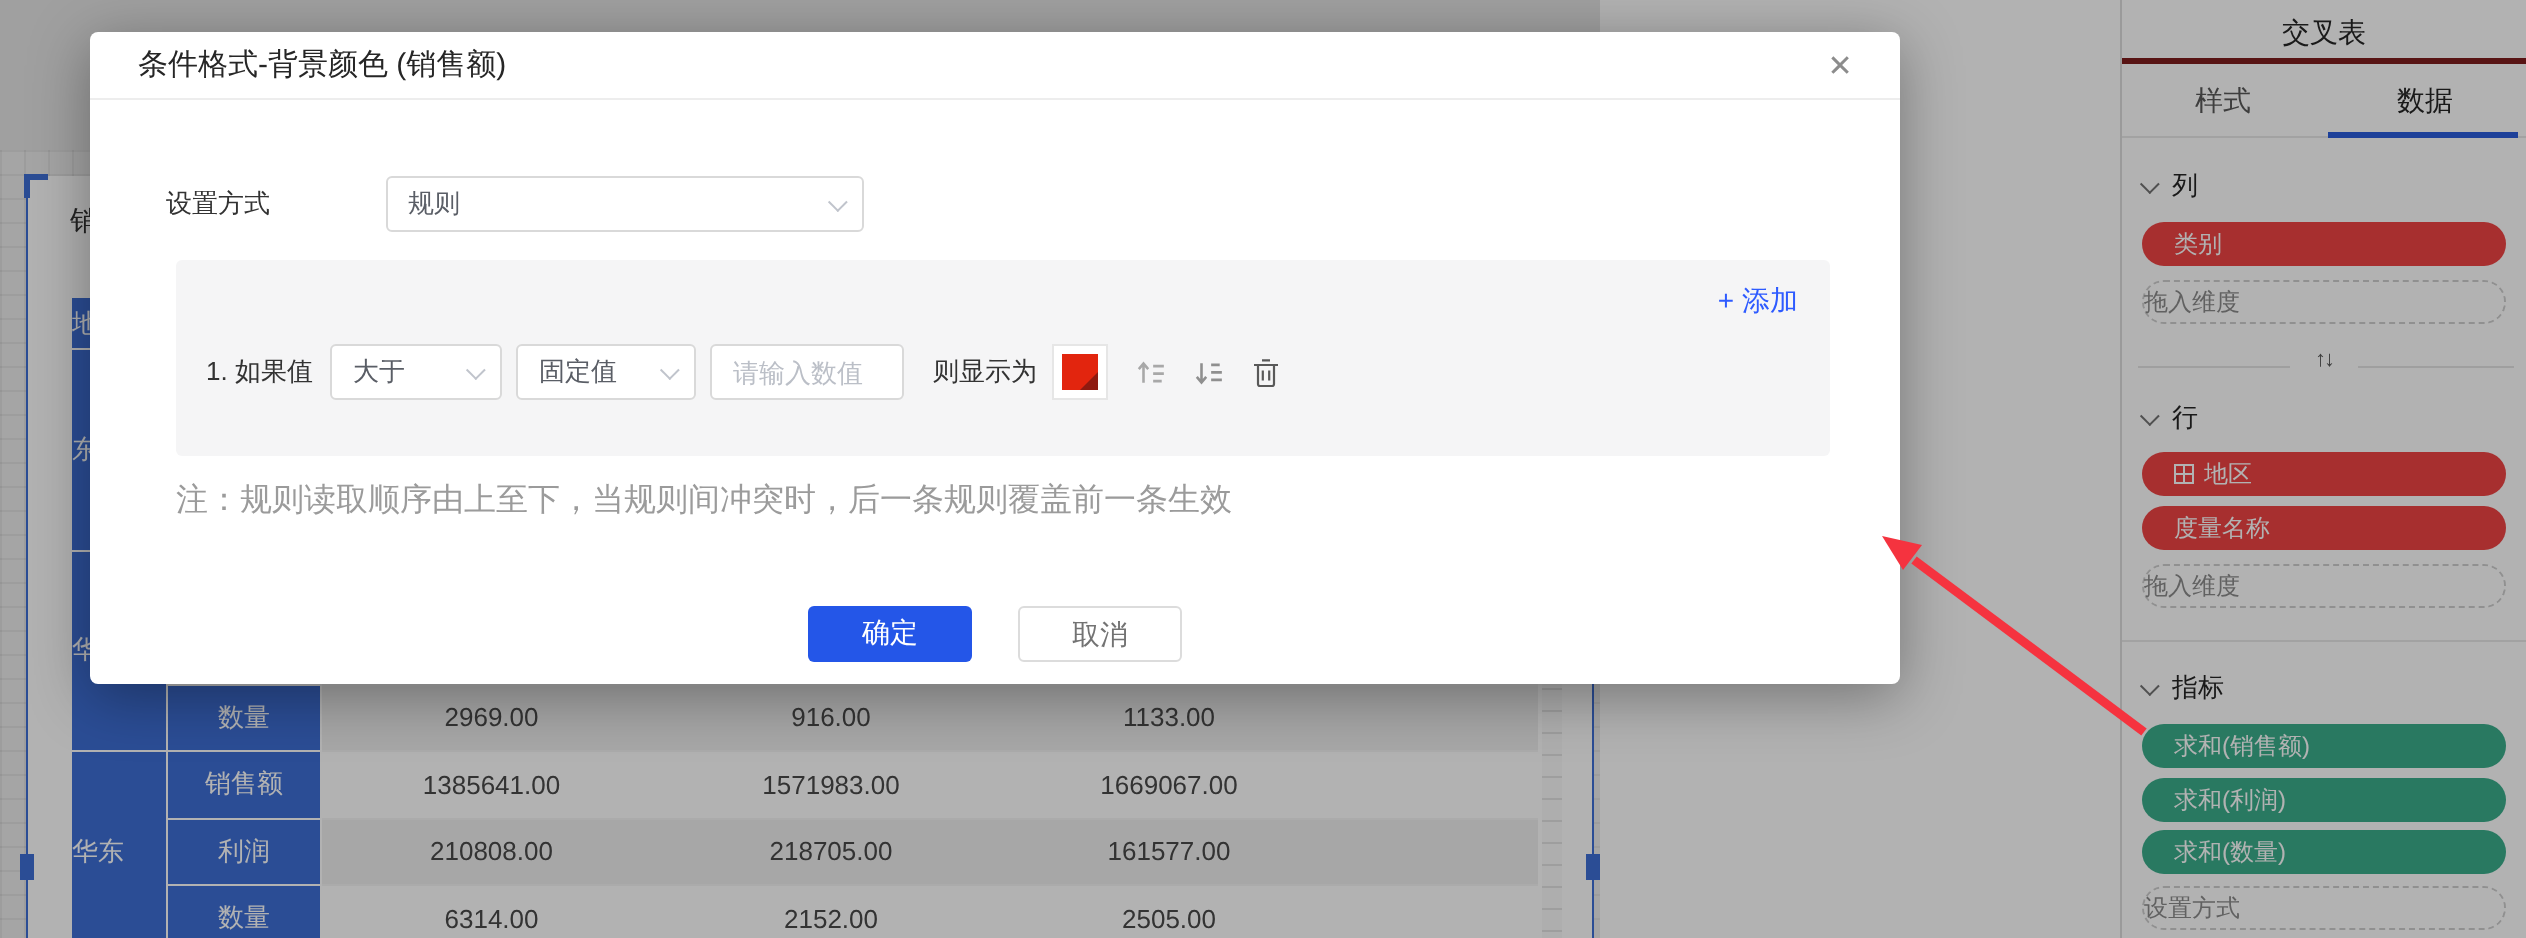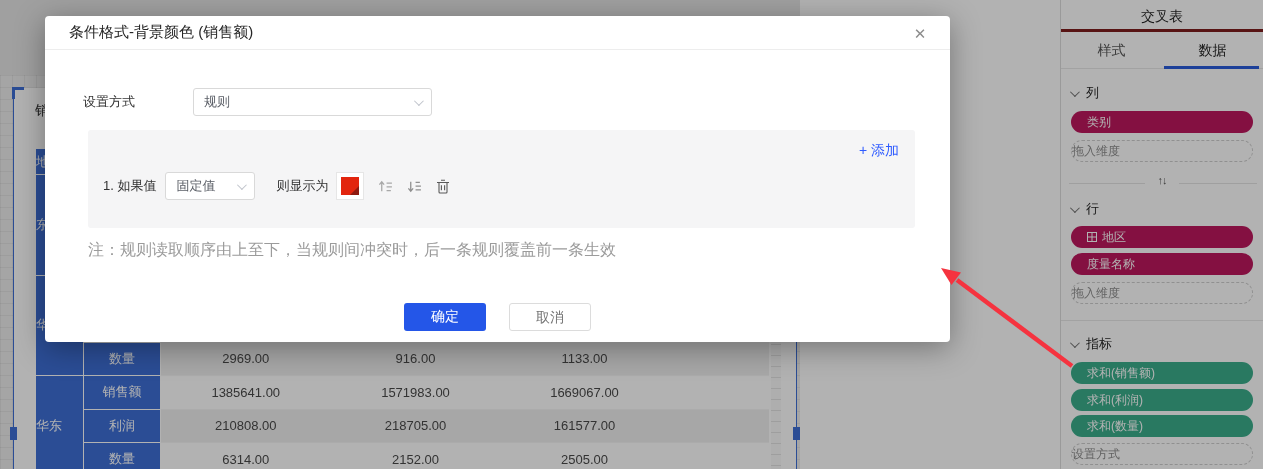--- a/index.html
+++ b/index.html
@@ -40,21 +40,21 @@
   
   .sidebar { position:absolute; left:1060px; top:0; width:203px; height:469px; background:#fff; border-left:1px solid #ddd; }
   .sb-title { position:absolute; left:0; top:0; width:100%; height:32px; line-height:32px; text-align:center; font-size:14px; color:#262626; border-bottom:3px solid #7f1d1d; }
   .sb-tabs { position:absolute; left:0; top:33px; width:100%; height:36px; display:flex; border-bottom:1px solid #e8e8e8; }
   .sb-tab { flex:1; text-align:center; line-height:34px; font-size:14px; color:#595959; position:relative; cursor:pointer; }
   .sb-tab.active { color:#262626; }
   .sb-tab.active .tab-underline { position:absolute; left:2px; right:4px; bottom:-1px; height:3px; background:#2a5cdb; }
   .sec-head { position:absolute; left:9px; font-size:13px; color:#262626; display:flex; align-items:center; gap:9px; }
   .chev-down { width:7px; height:7px; border-right:1.5px solid #737373; border-bottom:1.5px solid #737373; transform:rotate(45deg) translateY(-2px); display:inline-block; }
   .pill { position:absolute; left:10px; width:182px; height:22px; border-radius:11px; color:#fff; font-size:12px; line-height:22px; padding-left:16px; cursor:pointer; display:flex; align-items:center; gap:5px; }
-  .pill.blue { background:#be185d; }
+  .pill.blue { background:#ef4444; }
   .pill.green { background:#3bae8c; }
   .ph-pill { position:absolute; left:10px; width:182px; height:22px; border-radius:11px; border:1px dashed #cfcfcf; color:#8c8c8c; font-size:12px; line-height:20px; text-align:left; }
   .swap-line { position:absolute; height:1px; background:#e4e4e4; top:183px; }
   .swap-box { position:absolute; left:88px; top:174px; width:26px; height:17px; text-align:center; font-size:11px; color:#595959; letter-spacing:-1px; cursor:pointer; }
   .sb-divider { position:absolute; left:0; width:100%; height:1px; background:#e8e8e8; }
 
   
   .mask { position:absolute; inset:0; background:rgba(0,0,0,.30); z-index:50; }
 
   
@@ -269,24 +269,29 @@
       <div class="select-box setting-select">
         <span>规则</span>
         <span class="chev"></span>
       </div>
     </div>
 
     <div class="rules-panel">
       <span class="add-link">+ 添加</span>
       <div class="rule-row">
         <span class="rule-prefix">1. 如果值</span>
+        <div class="select-box op-select">
+          <span>大于</span>
+          <span class="chev"></span>
+        </div>
         <div class="select-box type-select">
           <span>固定值</span>
           <span class="chev"></span>
         </div>
+        <input class="value-input" type="text" placeholder="请输入数值" style="">
         <span class="display-label">则显示为</span>
         <span class="swatch">
           <span class="swatch-fill"></span>
           <span class="swatch-corner"></span>
         </span>
         <span class="icon-btn">
           <svg width="15" height="15" viewBox="0 0 14 14" stroke="#a8a8a8" stroke-width="1.2" fill="none">
               <path d="M3.5 2.8v8.7M1.3 5.2L3.5 2.6l2.2 2.6"></path>
               <path d="M8 3.8h5M8 7.3h5M8 10.8h4"></path>
             </svg>

